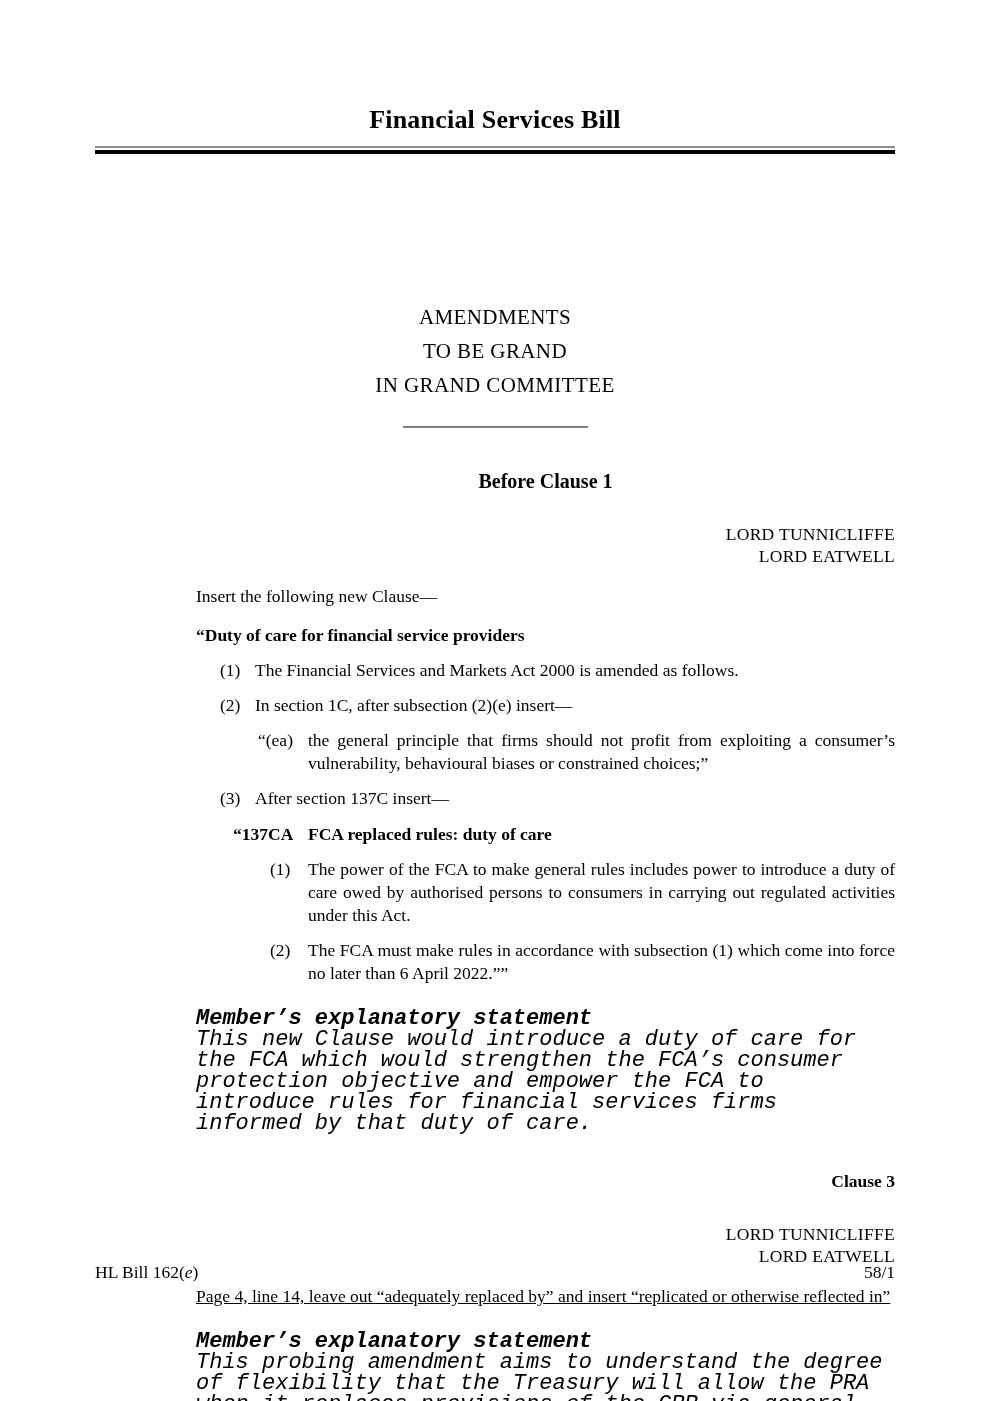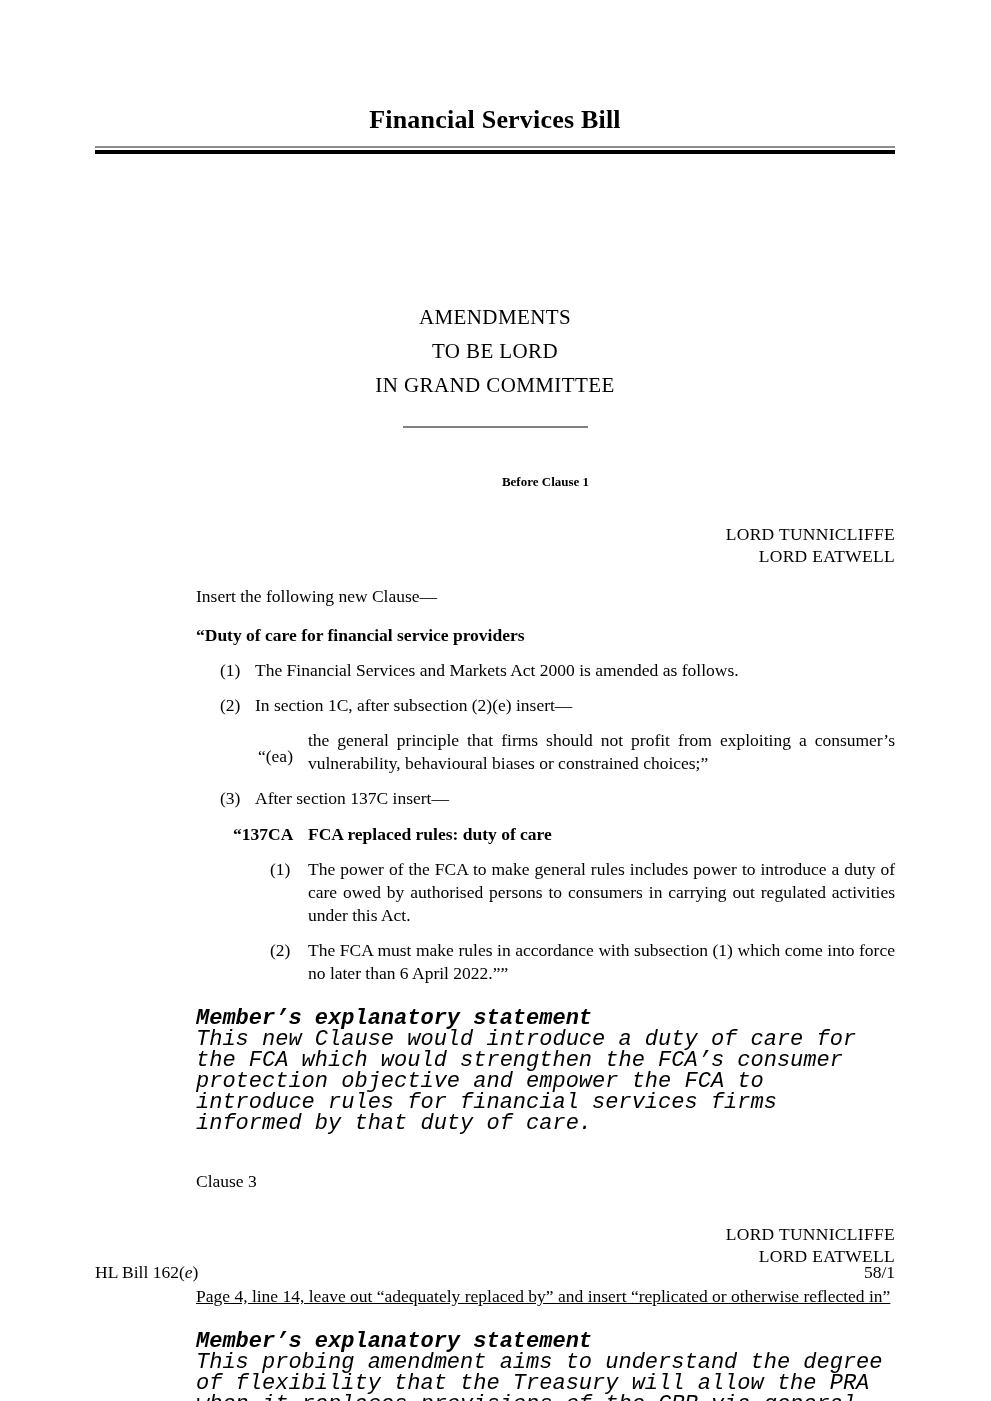--- a/index.html
+++ b/index.html
@@ -90,21 +90,21 @@
     width: 699px;
     font-size: 17.5px;
     line-height: 23px;
   }
 
   .amend-group { }
 
   .clause-head {
     text-align: center;
     font-weight: bold;
-    font-size: 13px;
+    font-size: 20px;
     margin: 0 0 0 0;
   }
   .sponsors {
     text-align: right;
     margin-top: 30px;
     line-height: 22px;
     font-size: 17.5px;
     letter-spacing: 0.3px;
   }
   .sponsor-line { display: block; }
@@ -138,21 +138,20 @@
     margin-top: 12px;
     padding-left: 112px;
     text-align: justify;
   }
   .sub-item .marker {
     position: absolute;
     left: 62px;
     top: 0;
     width: 48px;
     text-align: left;
-    margin-top: 16px;
   }
 
   
   .ins-head {
     position: relative;
     margin-top: 13px;
     padding-left: 112px;
     font-weight: bold;
   }
   .ins-head .marker {
@@ -188,22 +187,22 @@
   .expl-head {
     font-weight: bold;
     font-style: italic;
   }
   .expl-body {
     display: block;
     text-align: left;
   }
 
   .clause-head-2 {
-    text-align: left;
-    font-weight: normal;
+    text-align: right;
+    font-weight: bold;
     font-size: 17.5px;
     margin-top: 36px;
   }
 
   .plain-para {
     margin-top: 18px;
     text-align: left;
     text-decoration: underline;
   }
 
@@ -229,21 +228,21 @@
     <h1 class="doc-title">Financial Services Bill</h1>
   </div>
   <div class="masthead-rules">
     <div class="rule-thin"></div>
     <div class="rule-gap"></div>
     <div class="rule-thick"></div>
   </div>
 
   <div class="headblock">
     <div class="headline">AMENDMENTS</div>
-    <div class="headline">TO BE LORD</div>
+    <div class="headline">TO BE GRAND</div>
     <div class="headline">IN GRAND COMMITTEE</div>
     <div class="short-rule-wrap">
       <div class="short-rule"></div>
     </div>
   </div>
 
   <div class="body-col">
 
     <div class="amend-group">
 

